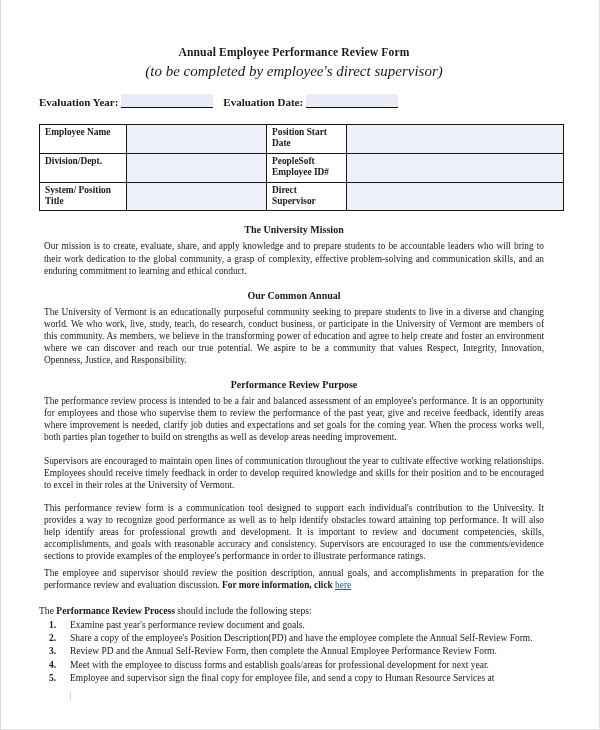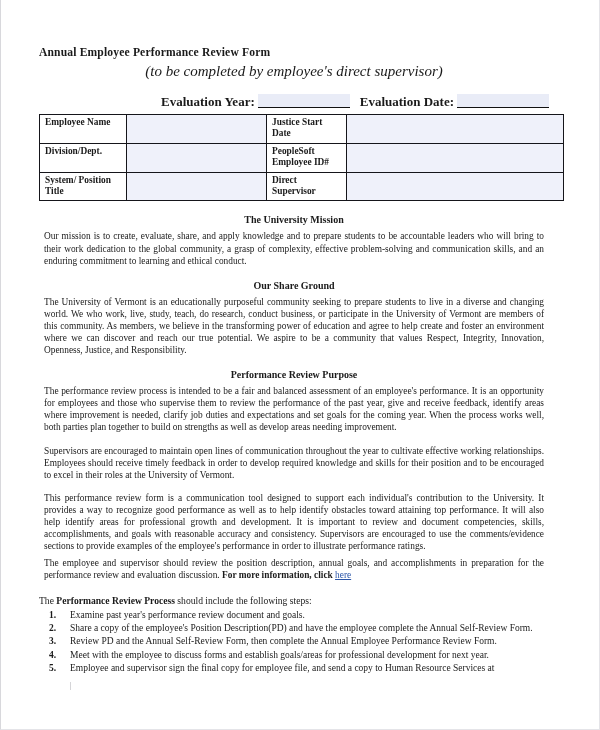--- a/index.html
+++ b/index.html
@@ -26,37 +26,37 @@
   }
   .content {
     position: absolute;
     left: 38px;
     top: 38px;
     width: 510px;
   }
 
   
   .doc-title {
-    text-align: left;
+    text-align: center;
     font-size: 11.6px;
     font-weight: bold;
     letter-spacing: 0.15px;
     margin: 8px 0 0 0;
   }
   .doc-subtitle {
     text-align: center;
     font-size: 15px;
     font-style: italic;
     margin: 4px 0 0 0;
   }
   .eval-line {
-    text-align: right;
-    font-size: 13px;
-    font-weight: bold;
-    margin: 14px 0 4px 0;
+    text-align: left;
+    font-size: 11px;
+    font-weight: bold;
+    margin: 14px 0 16px 0;
     white-space: nowrap;
   }
   .eval-label { display: inline-block; }
   .fill-blank {
     display: inline-block;
     width: 92px;
     height: 13px;
     background: #e9ecf7;
     border-bottom: 1.6px solid #111111;
     vertical-align: -2px;
@@ -156,21 +156,21 @@
 
     <div class="eval-line">
       <span class="eval-label">Evaluation Year:</span><span class="fill-blank"></span><span class="eval-label">Evaluation Date:</span><span class="fill-blank second"></span>
     </div>
 
     <table class="info-table">
       <tbody>
         <tr>
           <td class="lbl col-a">Employee Name</td>
           <td class="col-b"></td>
-          <td class="lbl col-c">Justice Start Date</td>
+          <td class="lbl col-c">Position Start Date</td>
           <td class="col-d"></td>
         </tr>
         <tr>
           <td class="lbl col-a">Division/Dept.</td>
           <td class="col-b"></td>
           <td class="lbl col-c">PeopleSoft Employee ID#</td>
           <td class="col-d"></td>
         </tr>
         <tr>
           <td class="lbl col-a">System/ Position Title</td>
@@ -180,21 +180,21 @@
         </tr>
       </tbody>
     </table>
 
     <div class="section">
       <div class="section-heading">The University Mission</div>
       <p class="body-text">Our mission is to create, evaluate, share, and apply knowledge and to prepare students to be accountable leaders who will bring to their work dedication to the global community, a grasp of complexity, effective problem-solving and communication skills, and an enduring commitment to learning and ethical conduct.</p>
     </div>
 
     <div class="section">
-      <div class="section-heading">Our Share Ground</div>
+      <div class="section-heading">Our Common Annual</div>
       <p class="body-text">The University of Vermont is an educationally purposeful community seeking to prepare students to live in a diverse and changing world. We who work, live, study, teach, do research, conduct business, or participate in the University of Vermont are members of this community. As members, we believe in the transforming power of education and agree to help create and foster an environment where we can discover and reach our true potential. We aspire to be a community that values Respect, Integrity, Innovation, Openness, Justice, and Responsibility.</p>
     </div>
 
     <div class="section">
       <div class="section-heading">Performance Review Purpose</div>
       <p class="body-text">The performance review process is intended to be a fair and balanced assessment of an employee's performance. It is an opportunity for employees and those who supervise them to review the performance of the past year, give and receive feedback, identify areas where improvement is needed, clarify job duties and expectations and set goals for the coming year. When the process works well, both parties plan together to build on strengths as well as develop areas needing improvement.</p>
       <p class="body-text">Supervisors are encouraged to maintain open lines of communication throughout the year to cultivate effective working relationships. Employees should receive timely feedback in order to develop required knowledge and skills for their position and to be encouraged to excel in their roles at the University of Vermont.</p>
       <p class="body-text">This performance review form is a communication tool designed to support each individual's contribution to the University. It provides a way to recognize good performance as well as to help identify obstacles toward attaining top performance. It will also help identify areas for professional growth and development. It is important to review and document competencies, skills, accomplishments, and goals with reasonable accuracy and consistency. Supervisors are encouraged to use the comments/evidence sections to provide examples of the employee's performance in order to illustrate performance ratings.</p>
     </div>
 

